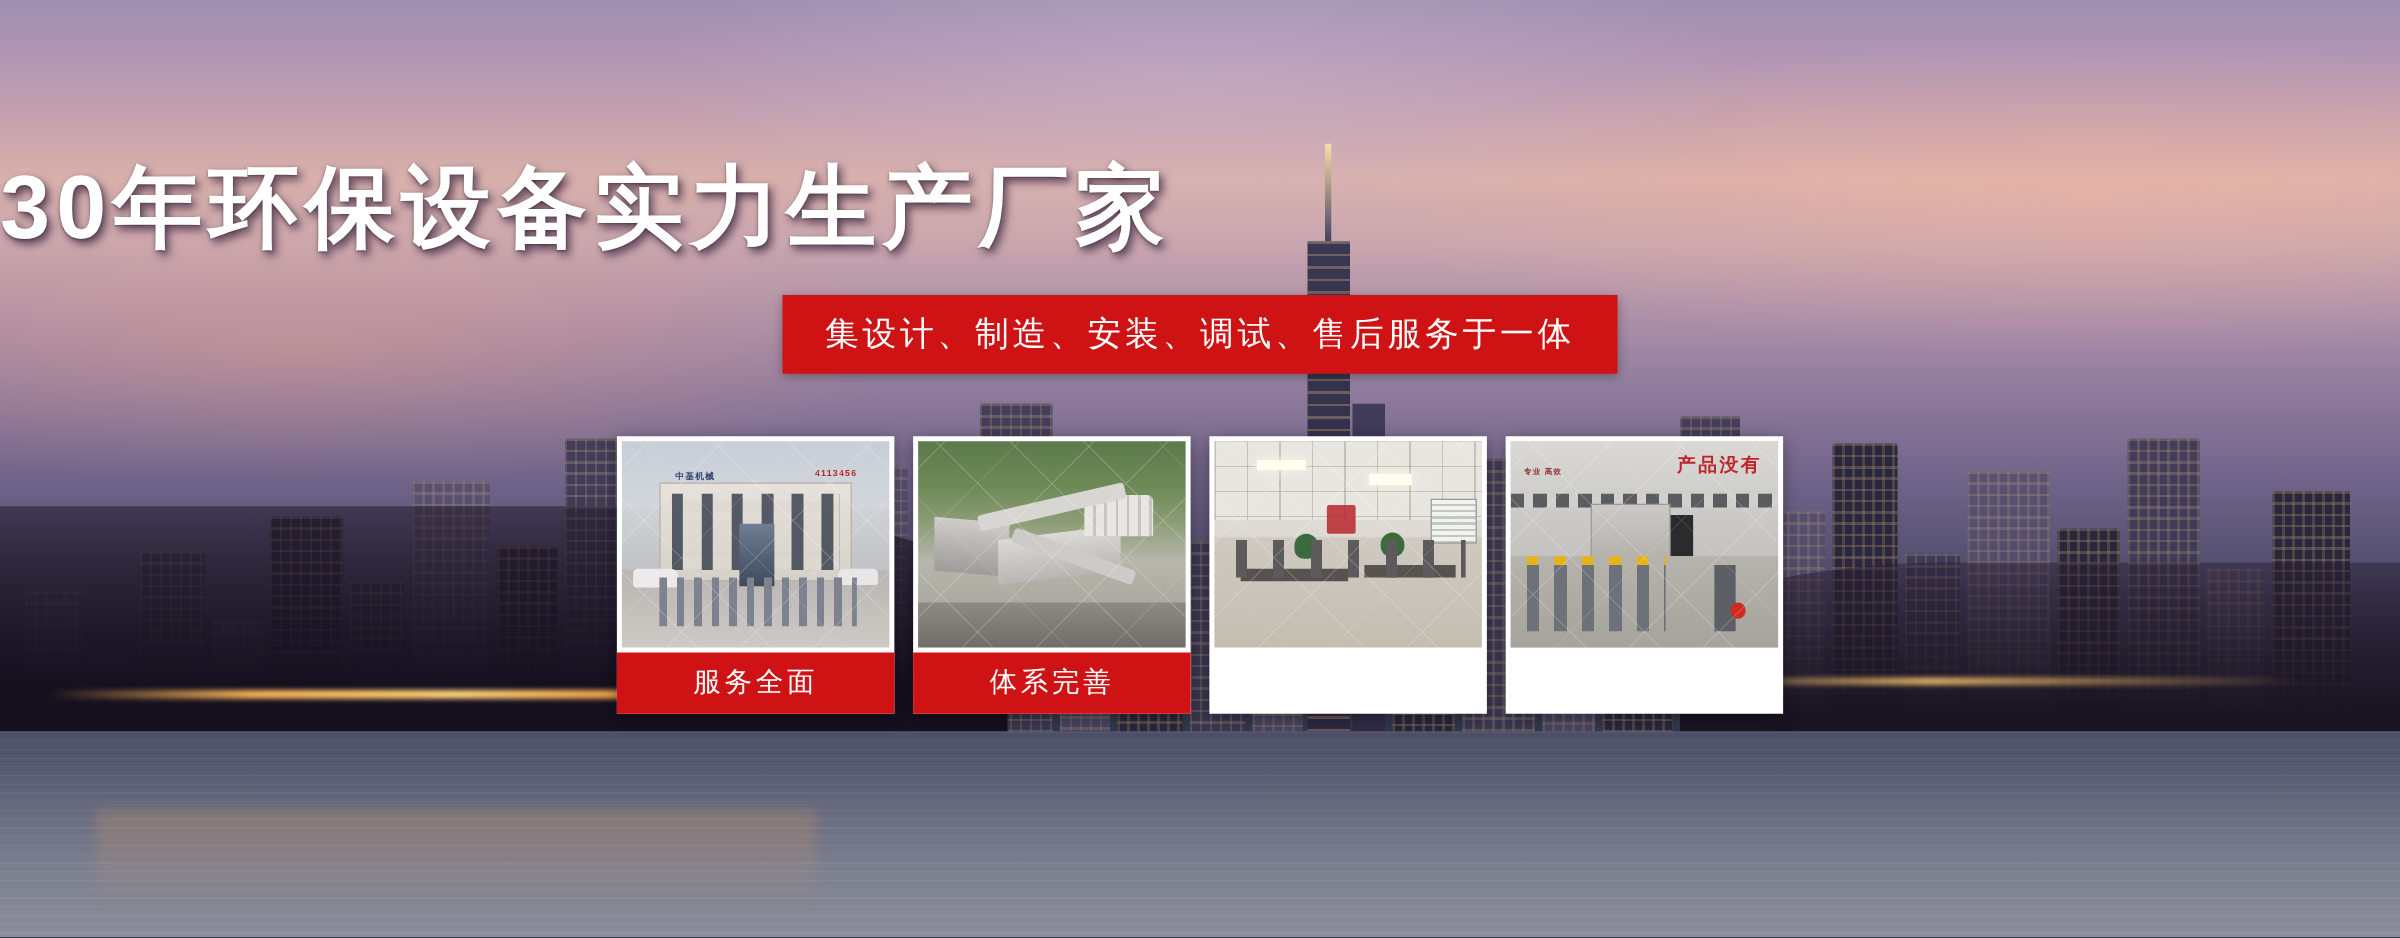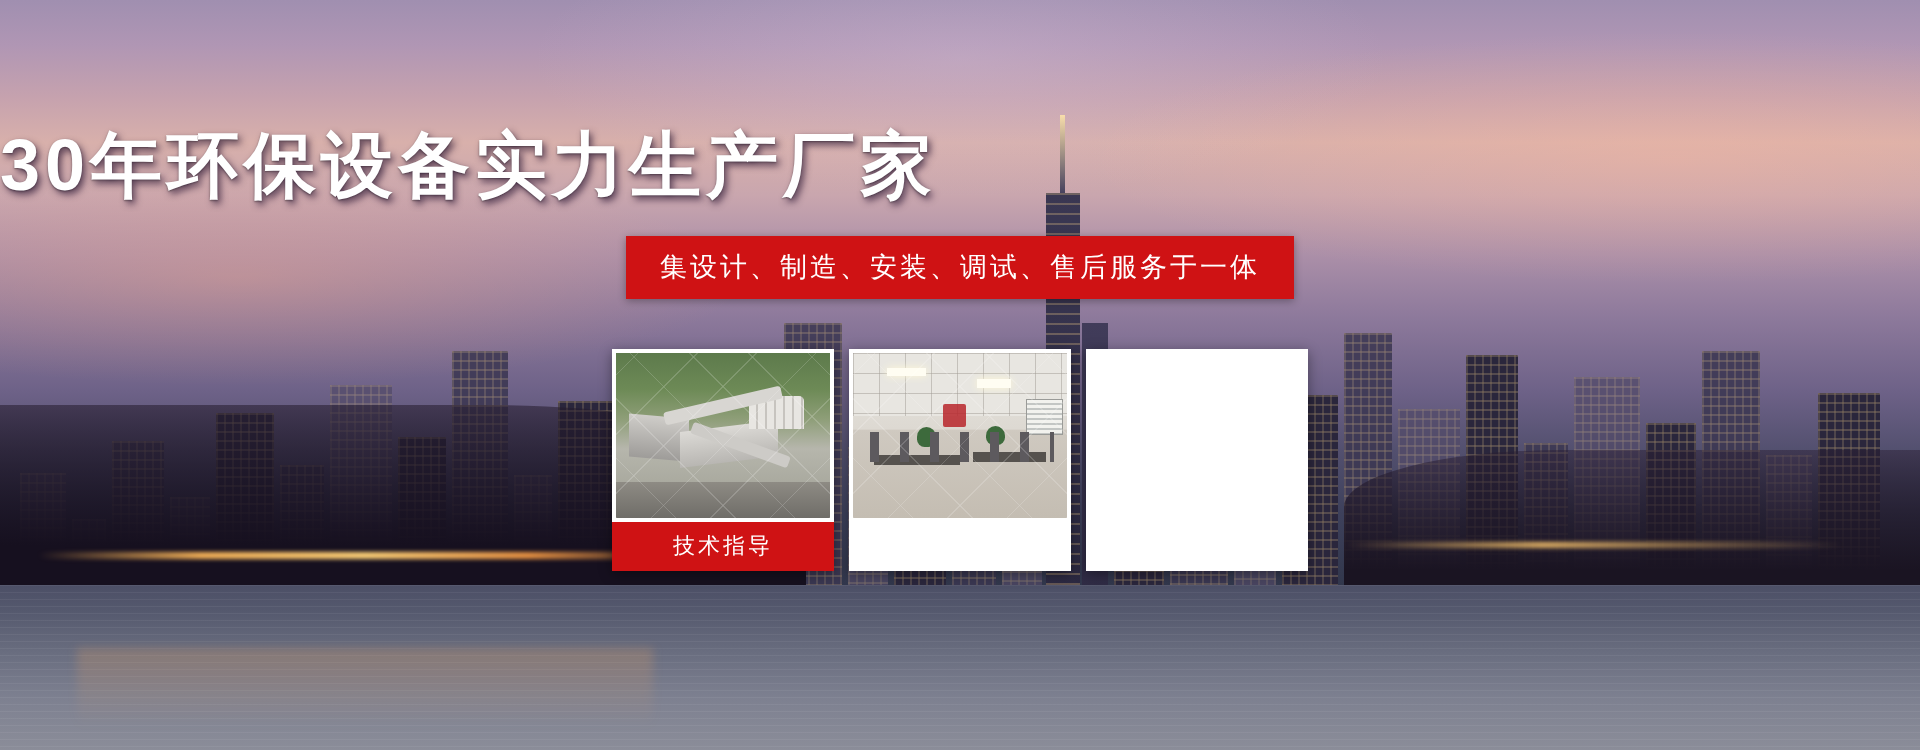--- a/index.html
+++ b/index.html
@@ -243,46 +243,70 @@
   </div>
 
   <div class="content">
 
     <div class="headline">30年环保设备实力生产厂家</div>
 
     <div class="subbar">集设计、制造、安装、调试、售后服务于一体</div>
 
     <div class="cards">
 
+      <div class="card">
+        <div class="photo p1">
+          <div class="bldg"></div>
+          <div class="ent"></div>
+          <div class="sign">中基机械</div>
+          <div class="phone">4113456</div>
+          <div class="car"></div>
+            <div class="car2"></div>
+          <div class="row"></div>
+        </div>
+        <div class="cap">服务全面</div>
+      </div>
 
       <div class="card">
         <div class="photo p2">
           <div class="yard"></div>
           <div class="hall2"></div>
           <div class="hall"></div>
           <div class="silo"></div>
           <div class="conv"></div>
           <div class="conv2"></div>
         </div>
-        <div class="cap">技术指导</div>
+        <div class="cap">体系完善</div>
       </div>
 
       <div class="card">
         <div class="photo p3">
           <div class="ceil"></div>
           <div class="lamp"></div>
             <div class="lamp b"></div>
           <div class="logo"></div>
           <div class="win"></div>
           <div class="plant"></div>
             <div class="plant b"></div>
           <div class="desk"></div>
             <div class="desk b"></div>
           <div class="ppl"></div>
         </div>
       </div>
 
       <div class="card">
+        <div class="photo p4">
+          <div class="wall"></div>
+          <div class="slogan">产品没有</div>
+          <div class="slogan2">专业 高效</div>
+          <div class="door"></div>
+            <div class="door2"></div>
+          <div class="ground"></div>
+          <div class="hat"></div>
+          <div class="crew"></div>
+          <div class="lead"></div>
+          <div class="helmet"></div>
+        </div>
       </div>
 
     </div>
   </div>
 </div>
 
 </body></html>

